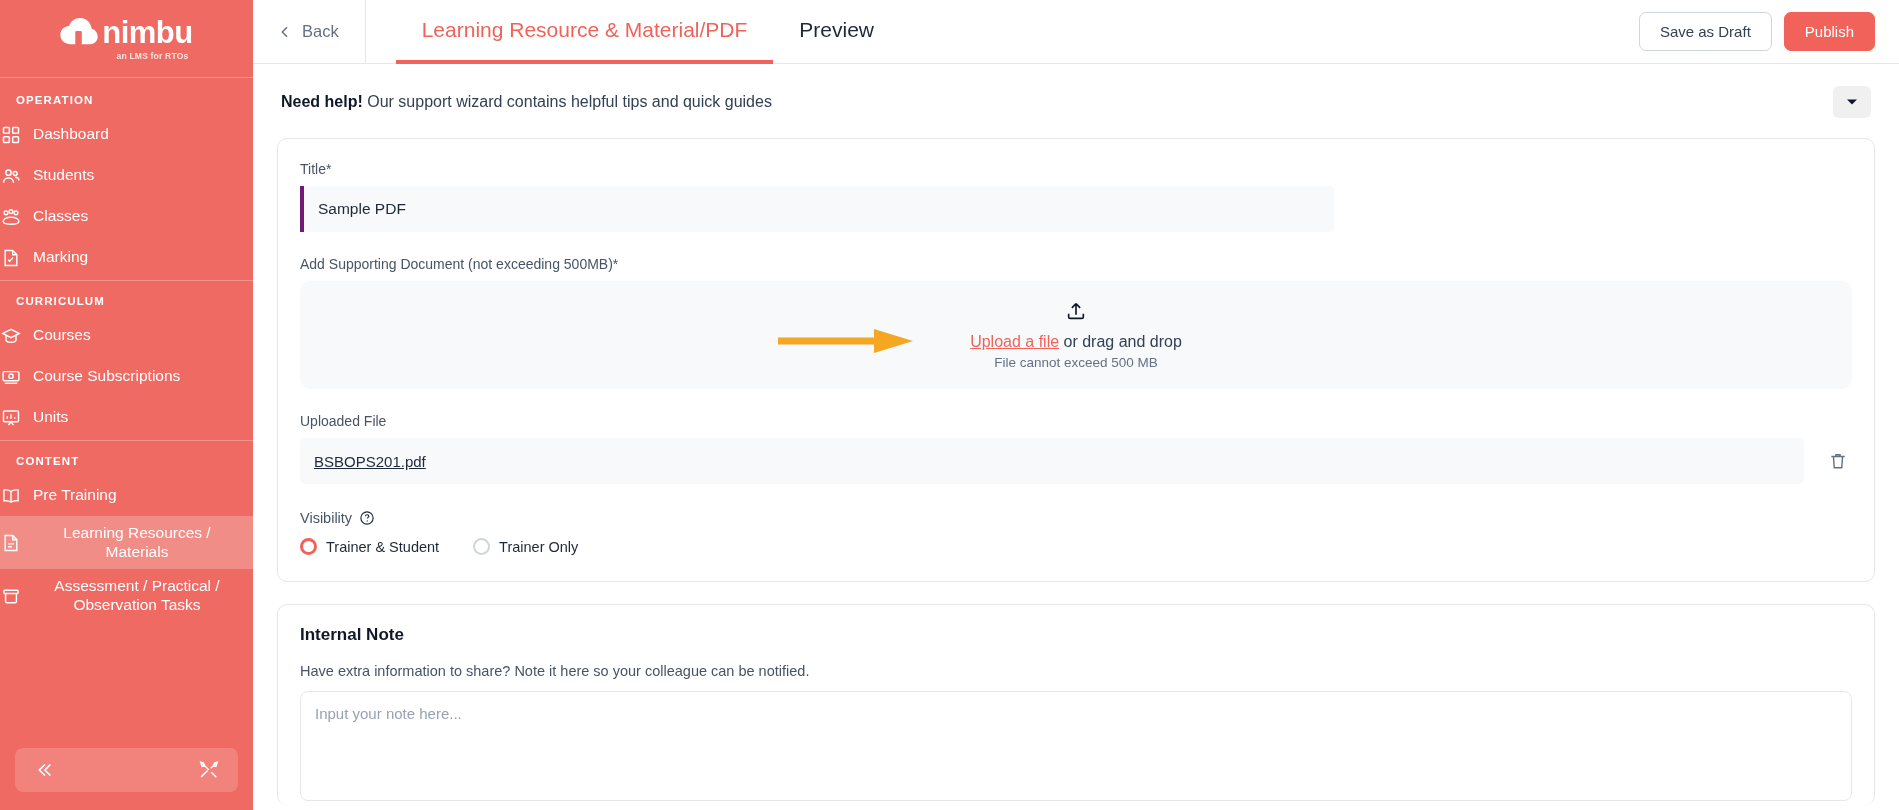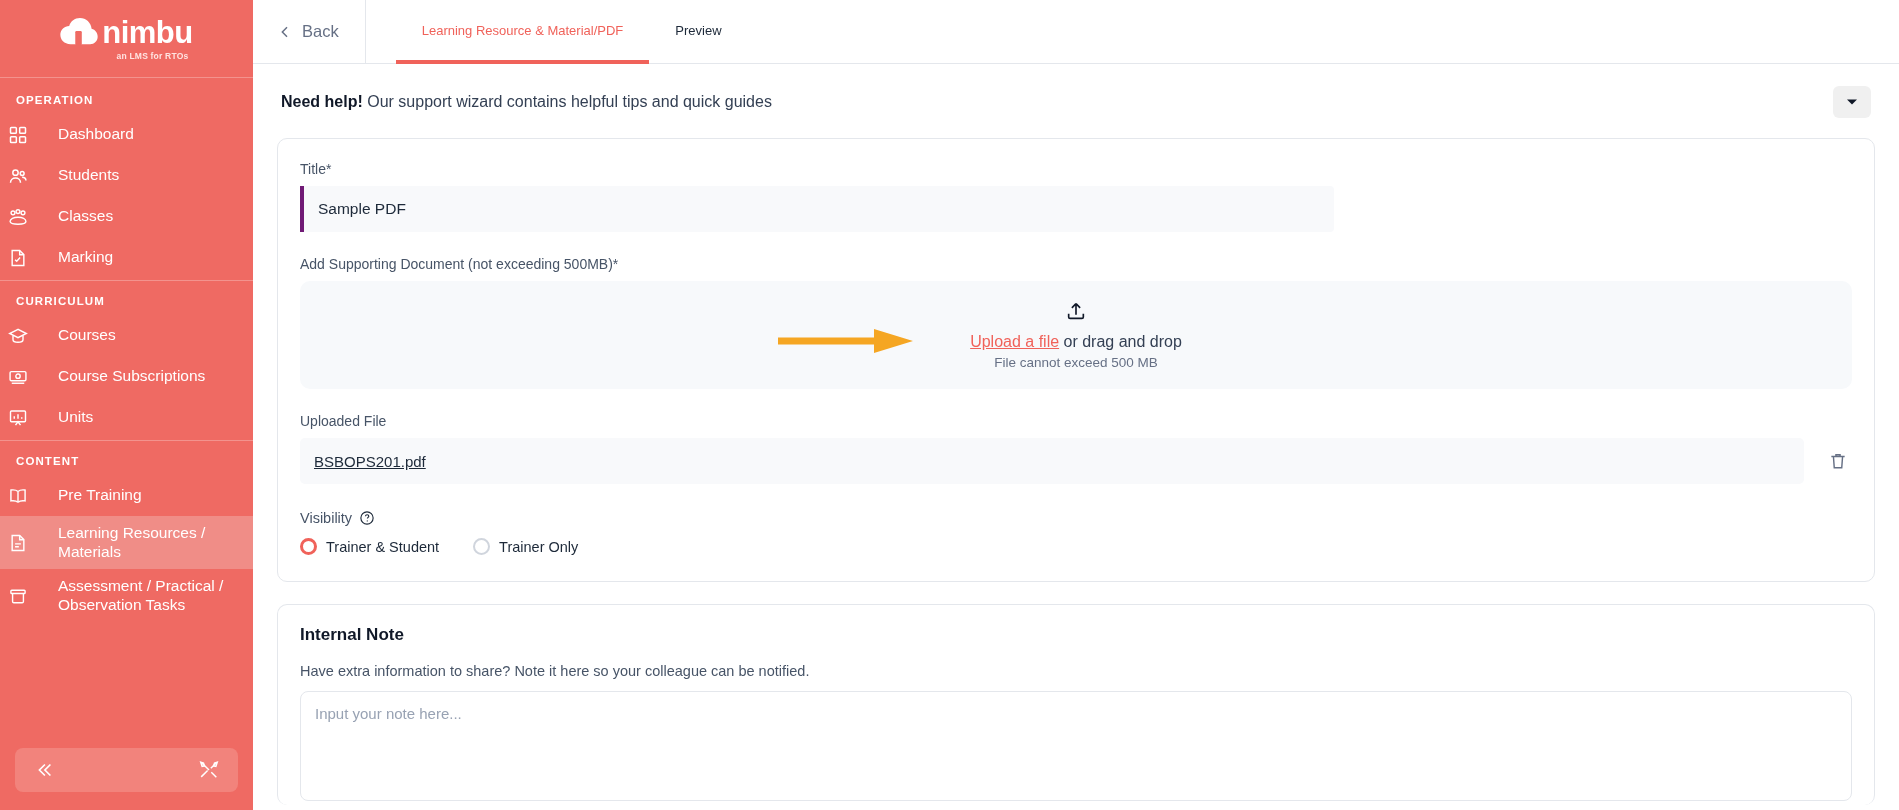--- a/index.html
+++ b/index.html
@@ -35,23 +35,23 @@
     font-size: 8.5px; color: #ffe3e1; letter-spacing: .2px;
     margin-top: 3px; margin-left: 52px; font-weight: 600;
   }
   .nav { flex: 1 1 auto; overflow: hidden; padding-top: 2px; }
   .nav-section-label {
     font-size: 11.5px; font-weight: 700; letter-spacing: 1.1px;
     color: #ffffff; padding: 14px 0 8px 16px; text-transform: uppercase;
   }
   .nav-divider { height: 1px; background: rgba(255,255,255,0.28); margin: 2px 0 0 0; }
   .nav-item {
-    display: flex; align-items: center; gap: 30px;
-    padding: 8px 12px 8px 8px; min-height: 41px;
-    cursor: pointer; color: #ffffff;
+    display: flex; align-items: center; gap: 12px;
+    padding: 8px 12px 8px 1px; min-height: 41px;
+    cursor: pointer; color: #ffffff; text-align: center;
   }
   .nav-item.active { background: #f08d87; }
   .nav-item .ni-icon { width: 20px; height: 20px; flex: 0 0 20px; display:block; }
   .nav-item .ni-label { font-size: 15.5px; line-height: 1.2; }
   .sidebar-footer {
     flex: 0 0 auto; padding: 10px 15px 18px 15px;
   }
   .footer-bar {
     background: #f2837c; border-radius: 8px; height: 44px;
     display: flex; align-items: center; justify-content: space-between;
@@ -69,21 +69,21 @@
   }
   .back-btn {
     display: flex; align-items: center; gap: 9px;
     padding: 0 26px 0 24px; cursor: pointer;
     border-right: 1px solid #e4e7ec;
     color: #667085; font-size: 16.5px;
   }
   .tabs { display: flex; align-items: stretch; padding-left: 30px; }
   .tab {
     display: flex; align-items: center; padding: 12px 26px;
-    font-size: 13px; color: #1d2939; cursor: pointer;
+    font-size: 21px; color: #1d2939; cursor: pointer;
     border-bottom: 4px solid transparent; margin-bottom: -1px; justify-content: flex-end;
   }
   .tab.active { color: #f0625a; border-bottom-color: #f0625a; font-weight: 400; }
   .topbar-spacer { flex: 1 1 auto; }
   .topbar-actions { display: flex; align-items: center; gap: 12px; padding-right: 24px; }
   .btn {
     font-family: "Liberation Sans", sans-serif;
     font-size: 15px; border-radius: 7px; cursor: pointer;
     padding: 11px 20px; line-height: 1;
   }
@@ -326,20 +326,24 @@
         <div class="tab active">
           <span>Learning Resource &amp; Material/PDF</span>
         </div>
         <div class="tab">
           <span>Preview</span>
         </div>
       </div>
 
       <div class="topbar-spacer"></div>
 
+      <div class="topbar-actions">
+        <button class="btn btn-draft">Save as Draft</button>
+        <button class="btn btn-publish">Publish</button>
+      </div>
     </div>
 
     <div class="content">
 
       <div class="help-row">
         <div class="help-text"><b>Need help!</b><span> Our support wizard contains helpful tips and quick guides</span></div>
         <button class="help-toggle">
           <svg width="12" height="8" viewBox="0 0 12 8">
             <path d="M1 1.5L6 6.5L11 1.5Z" fill="#101828"></path>
           </svg>

